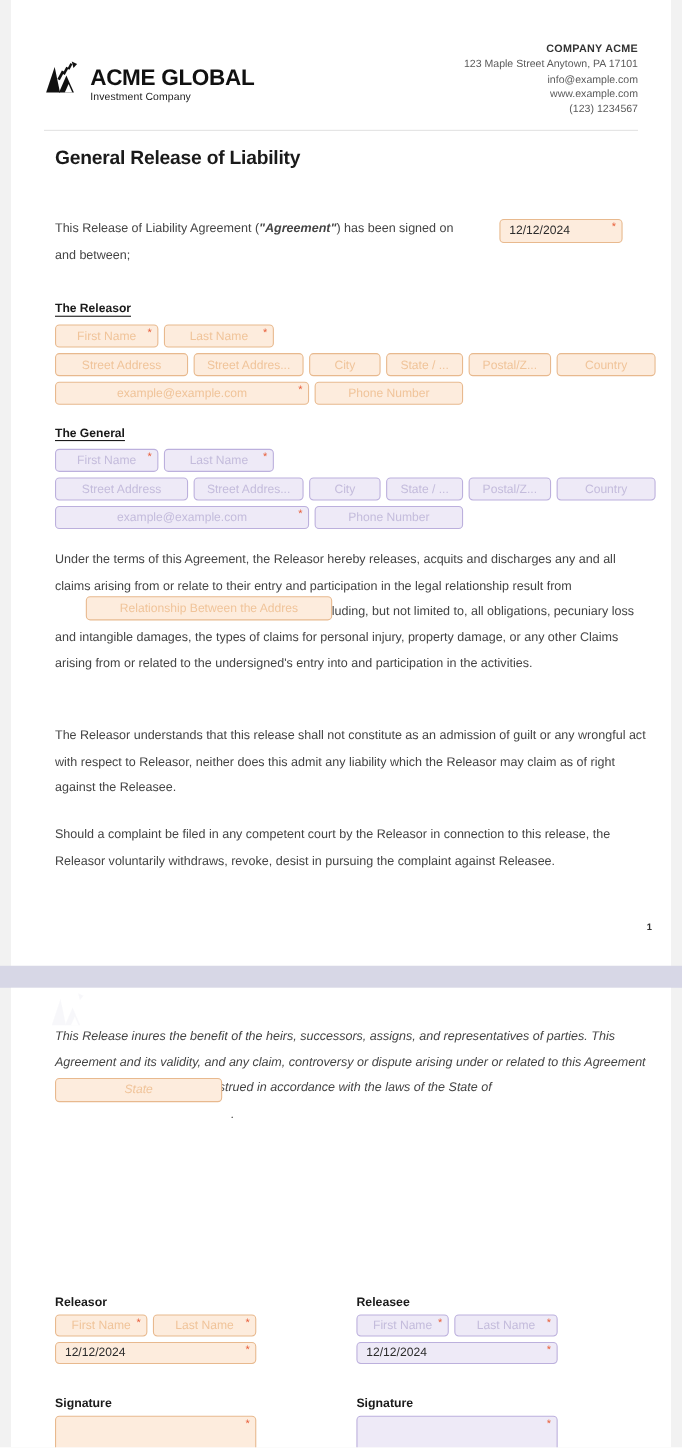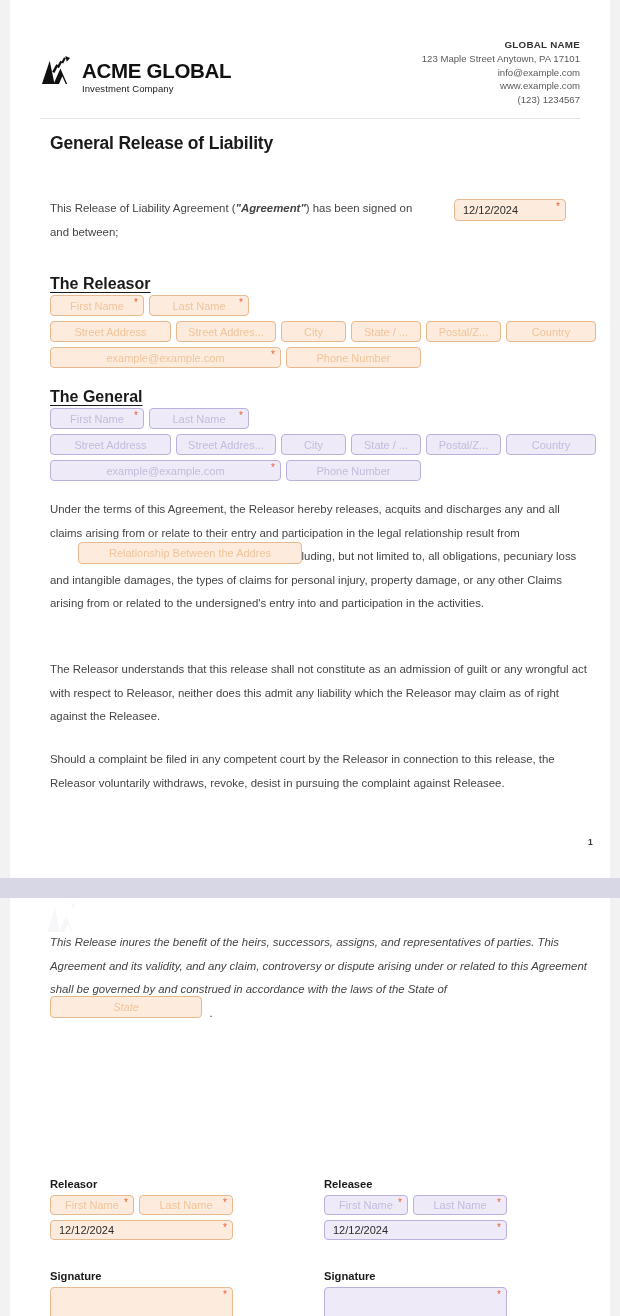--- a/index.html
+++ b/index.html
@@ -98,21 +98,21 @@
   .body-text {
     position: absolute;
     font-size: 11.4px;
     line-height: 23.5px;
     color: #444444;
   }
   .ital-bold { font-style: italic; font-weight: bold; }
 
   .section-head {
     position: absolute;
-    font-size: 16px;
+    font-size: 11px;
     font-weight: bold;
     color: #1a1a1a;
     text-decoration: underline;
     text-underline-offset: 2.5px;
   }
 
   
   .fld {
     position: absolute;
     border-radius: 4px;
@@ -192,21 +192,21 @@
             <rect x="19" y="6" width="2.4" height="7.5" transform="rotate(28 20.2 9.7)" fill="#111111"></rect>
             <rect x="23.2" y="2.6" width="2.2" height="6" transform="rotate(28 24.3 5.6)" fill="#111111"></rect>
             <polygon points="26,1 31,3.2 27.6,7" fill="#111111"></polygon>
           </svg>
           <div class="logo-text">
             <div class="logo-name">ACME GLOBAL</div>
             <div class="logo-sub">Investment Company</div>
           </div>
         </div>
         <div class="company-info">
-          <div class="cname">GLOBAL NAME</div>
+          <div class="cname">COMPANY ACME</div>
           <div>123 Maple Street Anytown, PA 17101</div>
           <div>info@example.com</div>
           <div>www.example.com</div>
           <div>(123) 1234567</div>
         </div>
       </div>
       <div class="header-rule"></div>
 
       <div class="doc-title">General Release of Liability</div>
 
@@ -326,21 +326,21 @@
         <polygon points="14,30 21,14 28,30" fill="#4a4a8a"></polygon>
         <polygon points="19.5,30 23,22 26.5,30" fill="#ffffff"></polygon>
         <polygon points="26,1 31,3.2 27.6,7" fill="#4a4a8a"></polygon>
       </svg>
 
       <div class="body-text" style="left:40px; top:33px; width:545px;font-style:italic;">
         <span>This Release inures the benefit of the heirs, successors, assigns, and representatives of parties. This Agreement and its validity, and any claim, controversy or dispute arising under or related to this Agreement shall be governed by and construed in accordance with the laws of the State of</span>
         <span style="display:inline-block; width:160px;"></span><span>.</span>
       </div>
 
-      <div class="fld peach" style="left:40px; top:98px; width:152px; height:22px;font-style:italic;">
+      <div class="fld peach" style="left:40px; top:82px; width:152px; height:22px;font-style:italic;">
         <span>State</span>
       </div>
 
       <div class="sig-label" style="left:40px; top:280px;">Releasor</div>
       <div class="fld peach" style="left:40px; top:297px; width:84px; height:20px;">
         <span>First Name</span>
         <span class="req">*</span>
       </div>
       <div class="fld peach" style="left:129px; top:297px; width:94px; height:20px;">
         <span>Last Name</span>

